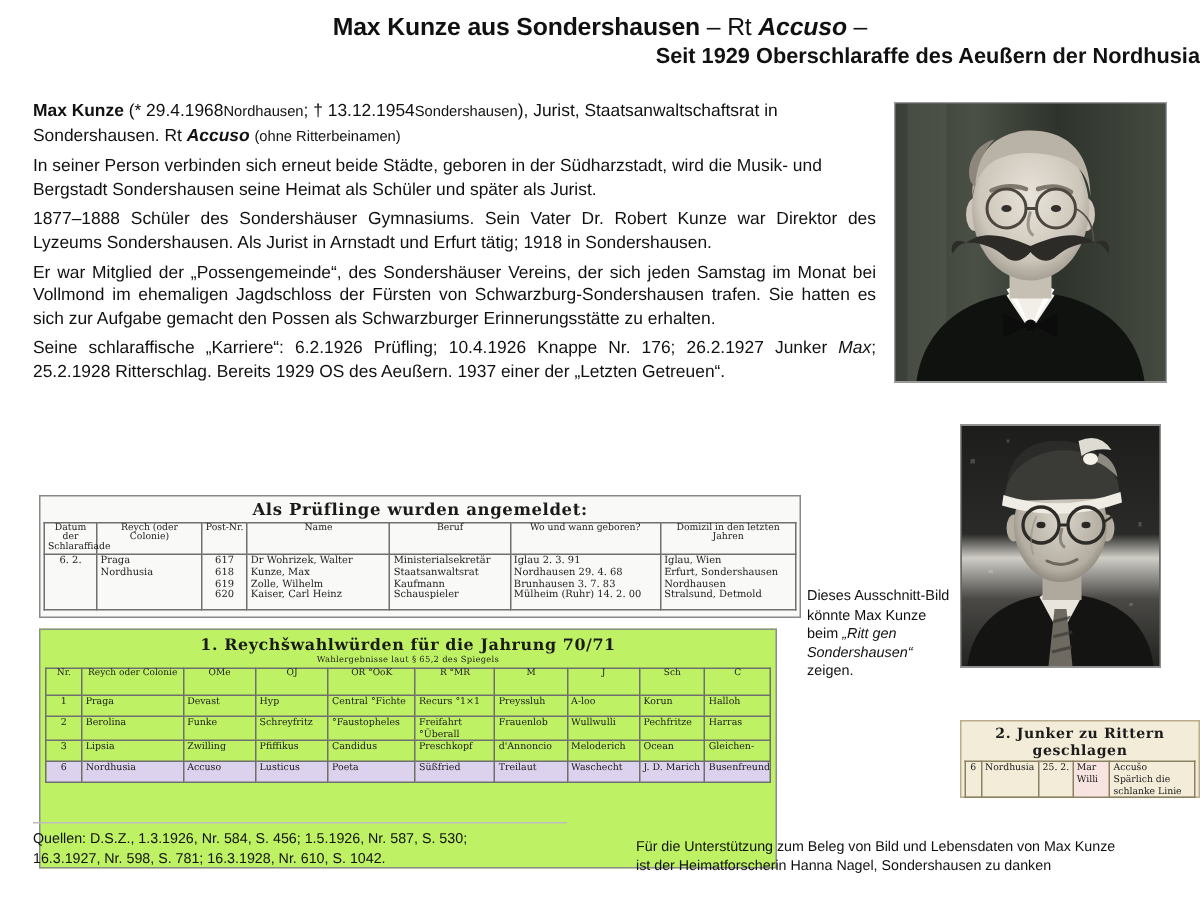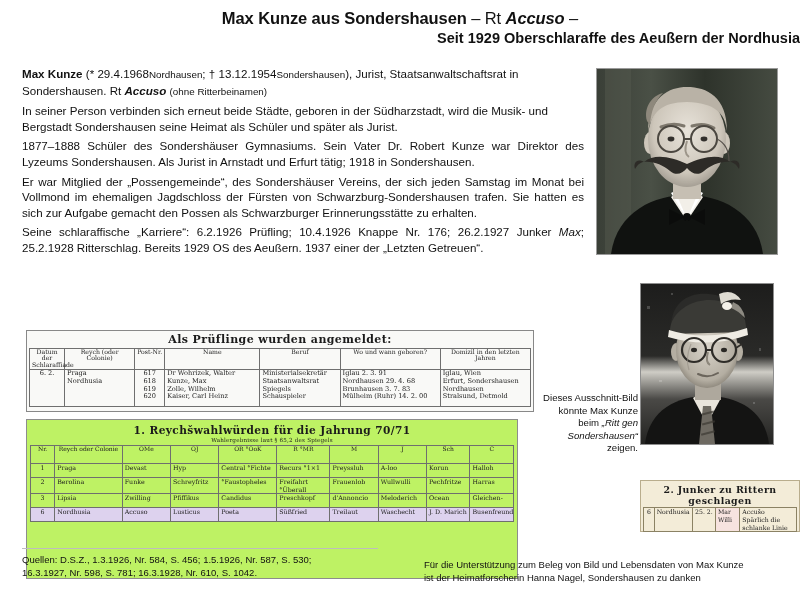--- a/index.html
+++ b/index.html
@@ -77,21 +77,20 @@
   .photo svg { display: block; width: 100%; height: 100%; }
 
   
   #photo-caption {
     position: absolute;
     left: 538px; top: 392px;
     width: 100px;
     font-size: 9.6px;
     line-height: 12.6px;
     color: #111;
-    text-align: right;
   }
   #photo-caption .i { font-style: italic; }
 
   
   .scan {
     position: absolute;
     background: #fbfbfa;
     font-family: "DejaVu Serif", serif;
     color: #1b1b1b;
     box-sizing: border-box;
@@ -377,21 +376,21 @@
         </td>
         <td>
           <span class="nowrapline">Dr Wohrizek, Walter</span><br>
           <span class="nowrapline">Kunze, Max</span><br>
           <span class="nowrapline">Zolle, Wilhelm</span><br>
           <span class="nowrapline">Kaiser, Carl Heinz</span>
         </td>
         <td>
           <span class="nowrapline">Ministerialsekretär</span><br>
           <span class="nowrapline">Staatsanwaltsrat</span><br>
-          <span class="nowrapline">Spiegels</span><br>
+          <span class="nowrapline">Kaufmann</span><br>
           <span class="nowrapline">Schauspieler</span>
         </td>
         <td>
           <span class="nowrapline">Iglau 2. 3. 91</span><br>
           <span class="nowrapline">Nordhausen 29. 4. 68</span><br>
           <span class="nowrapline">Brunhausen 3. 7. 83</span><br>
           <span class="nowrapline">Mülheim (Ruhr) 14. 2. 00</span>
         </td>
         <td>
           <span class="nowrapline">Iglau, Wien</span><br>

